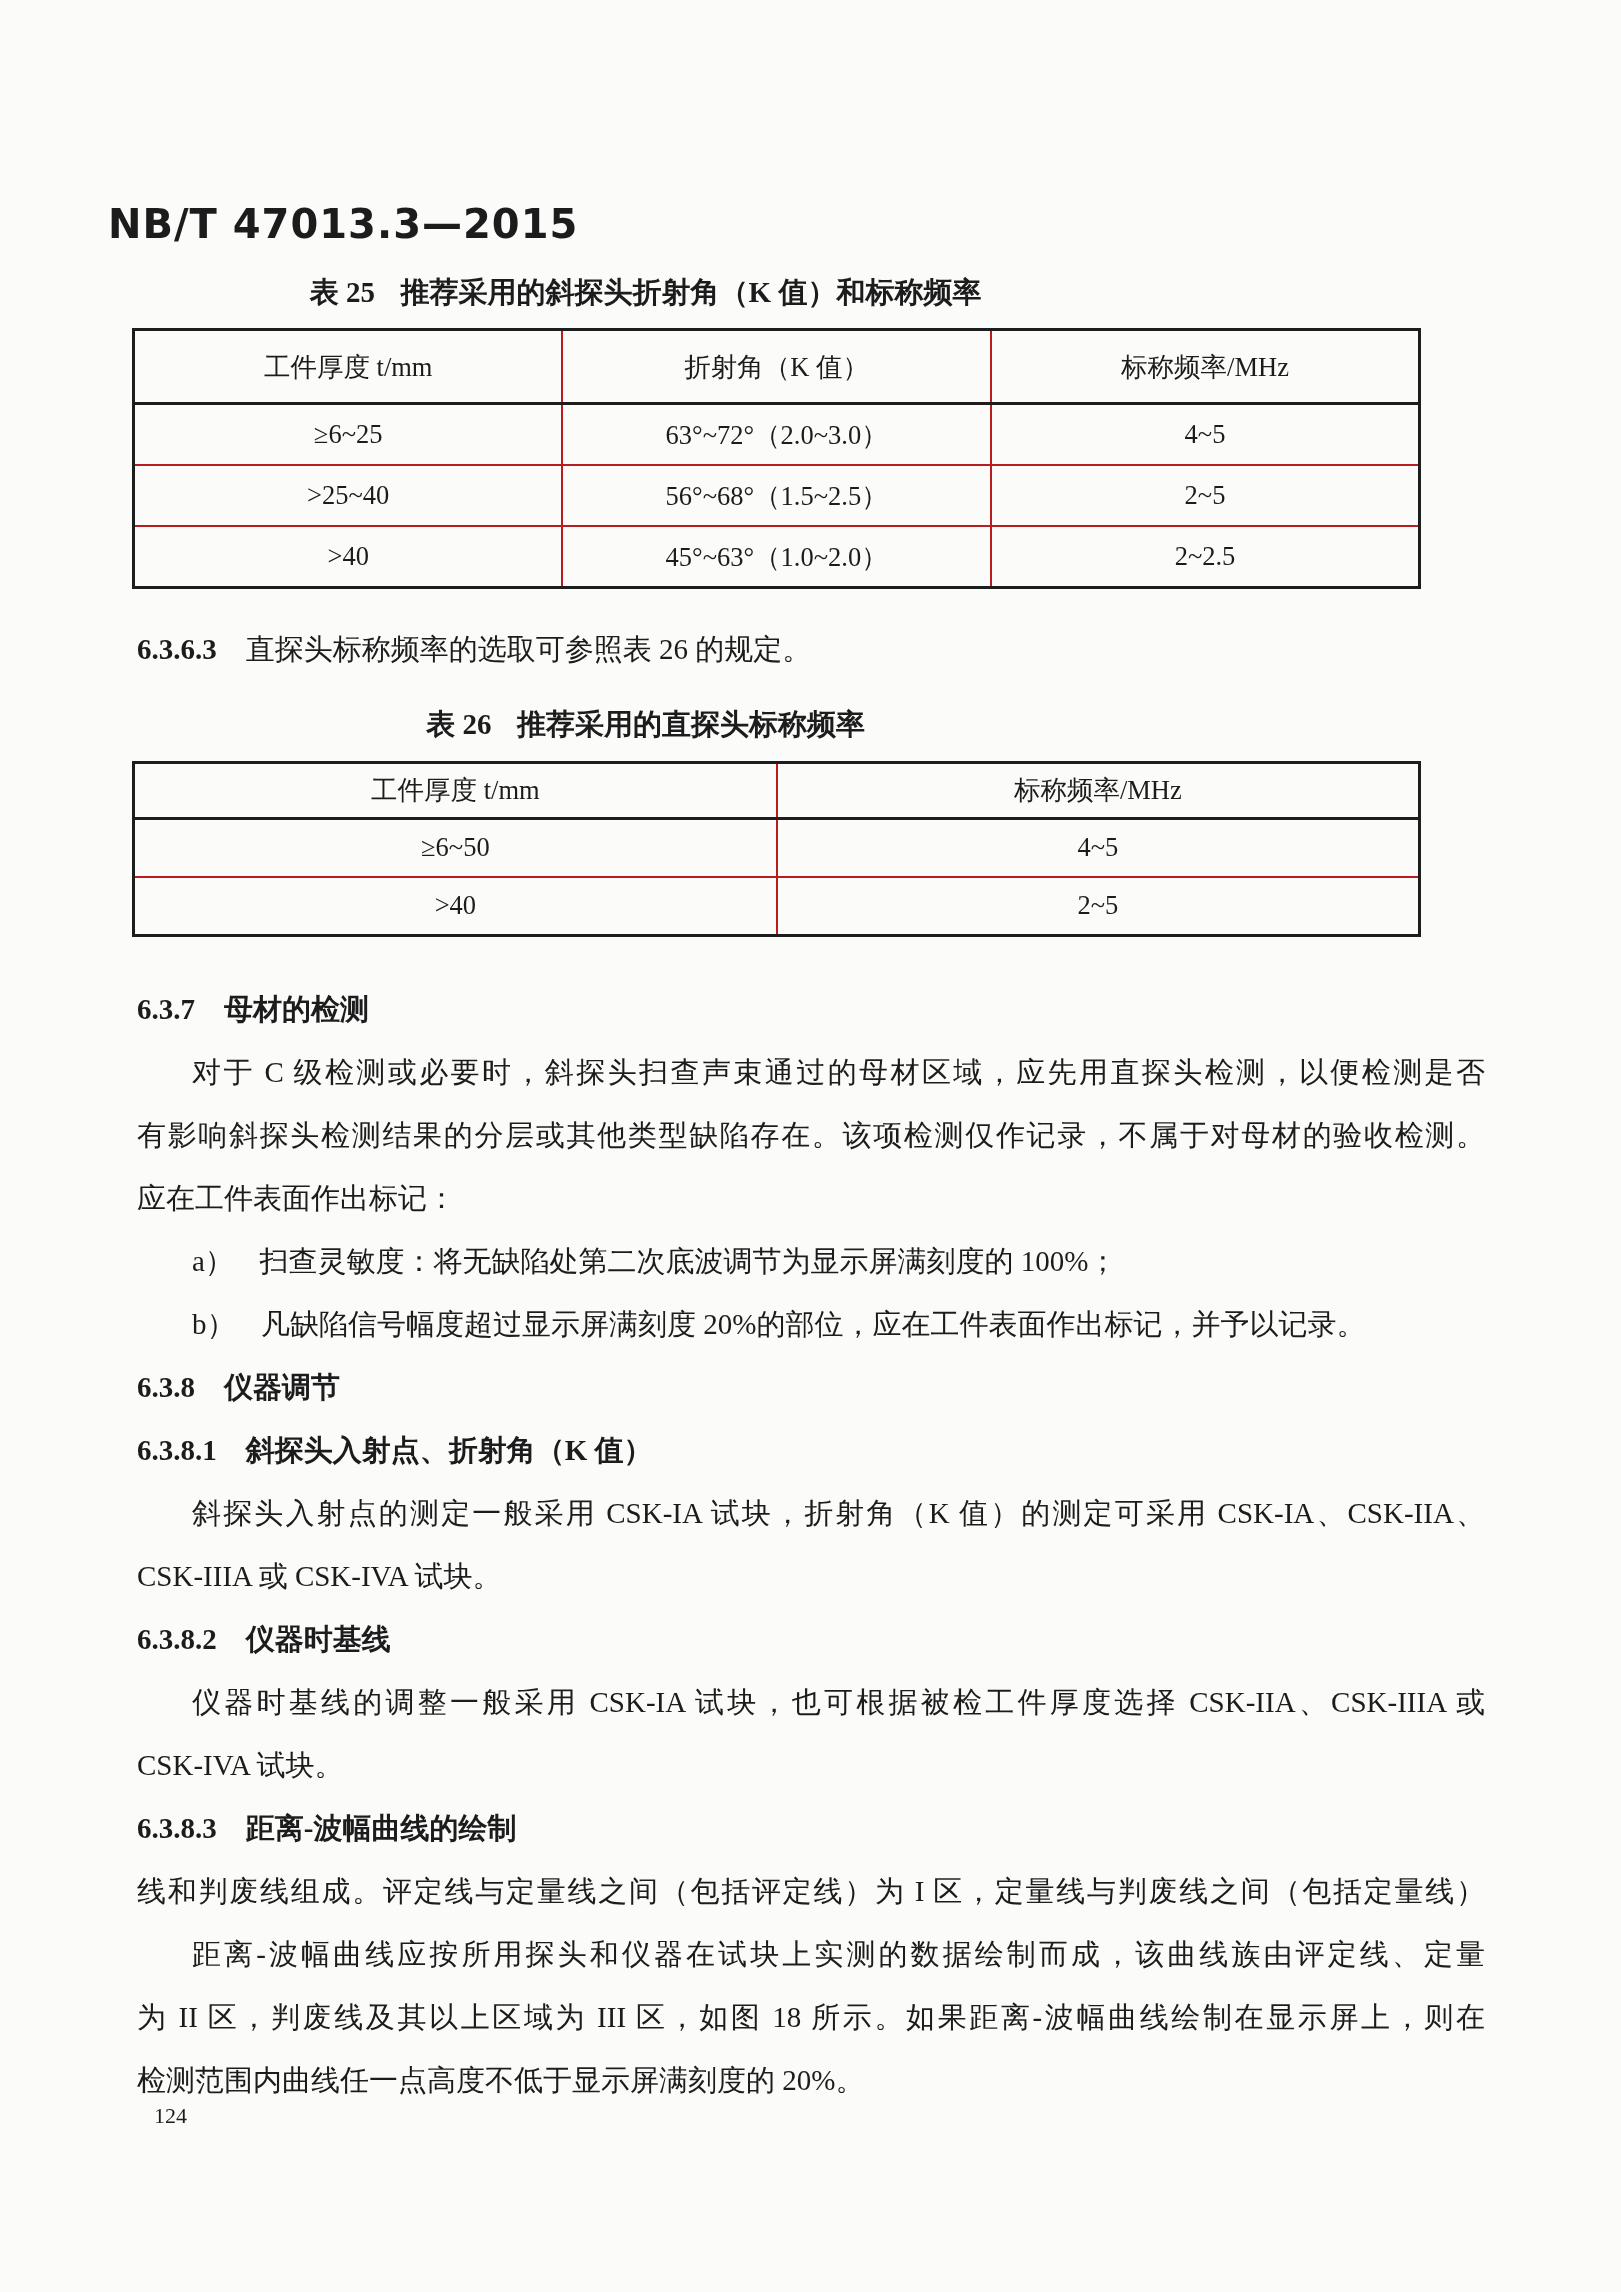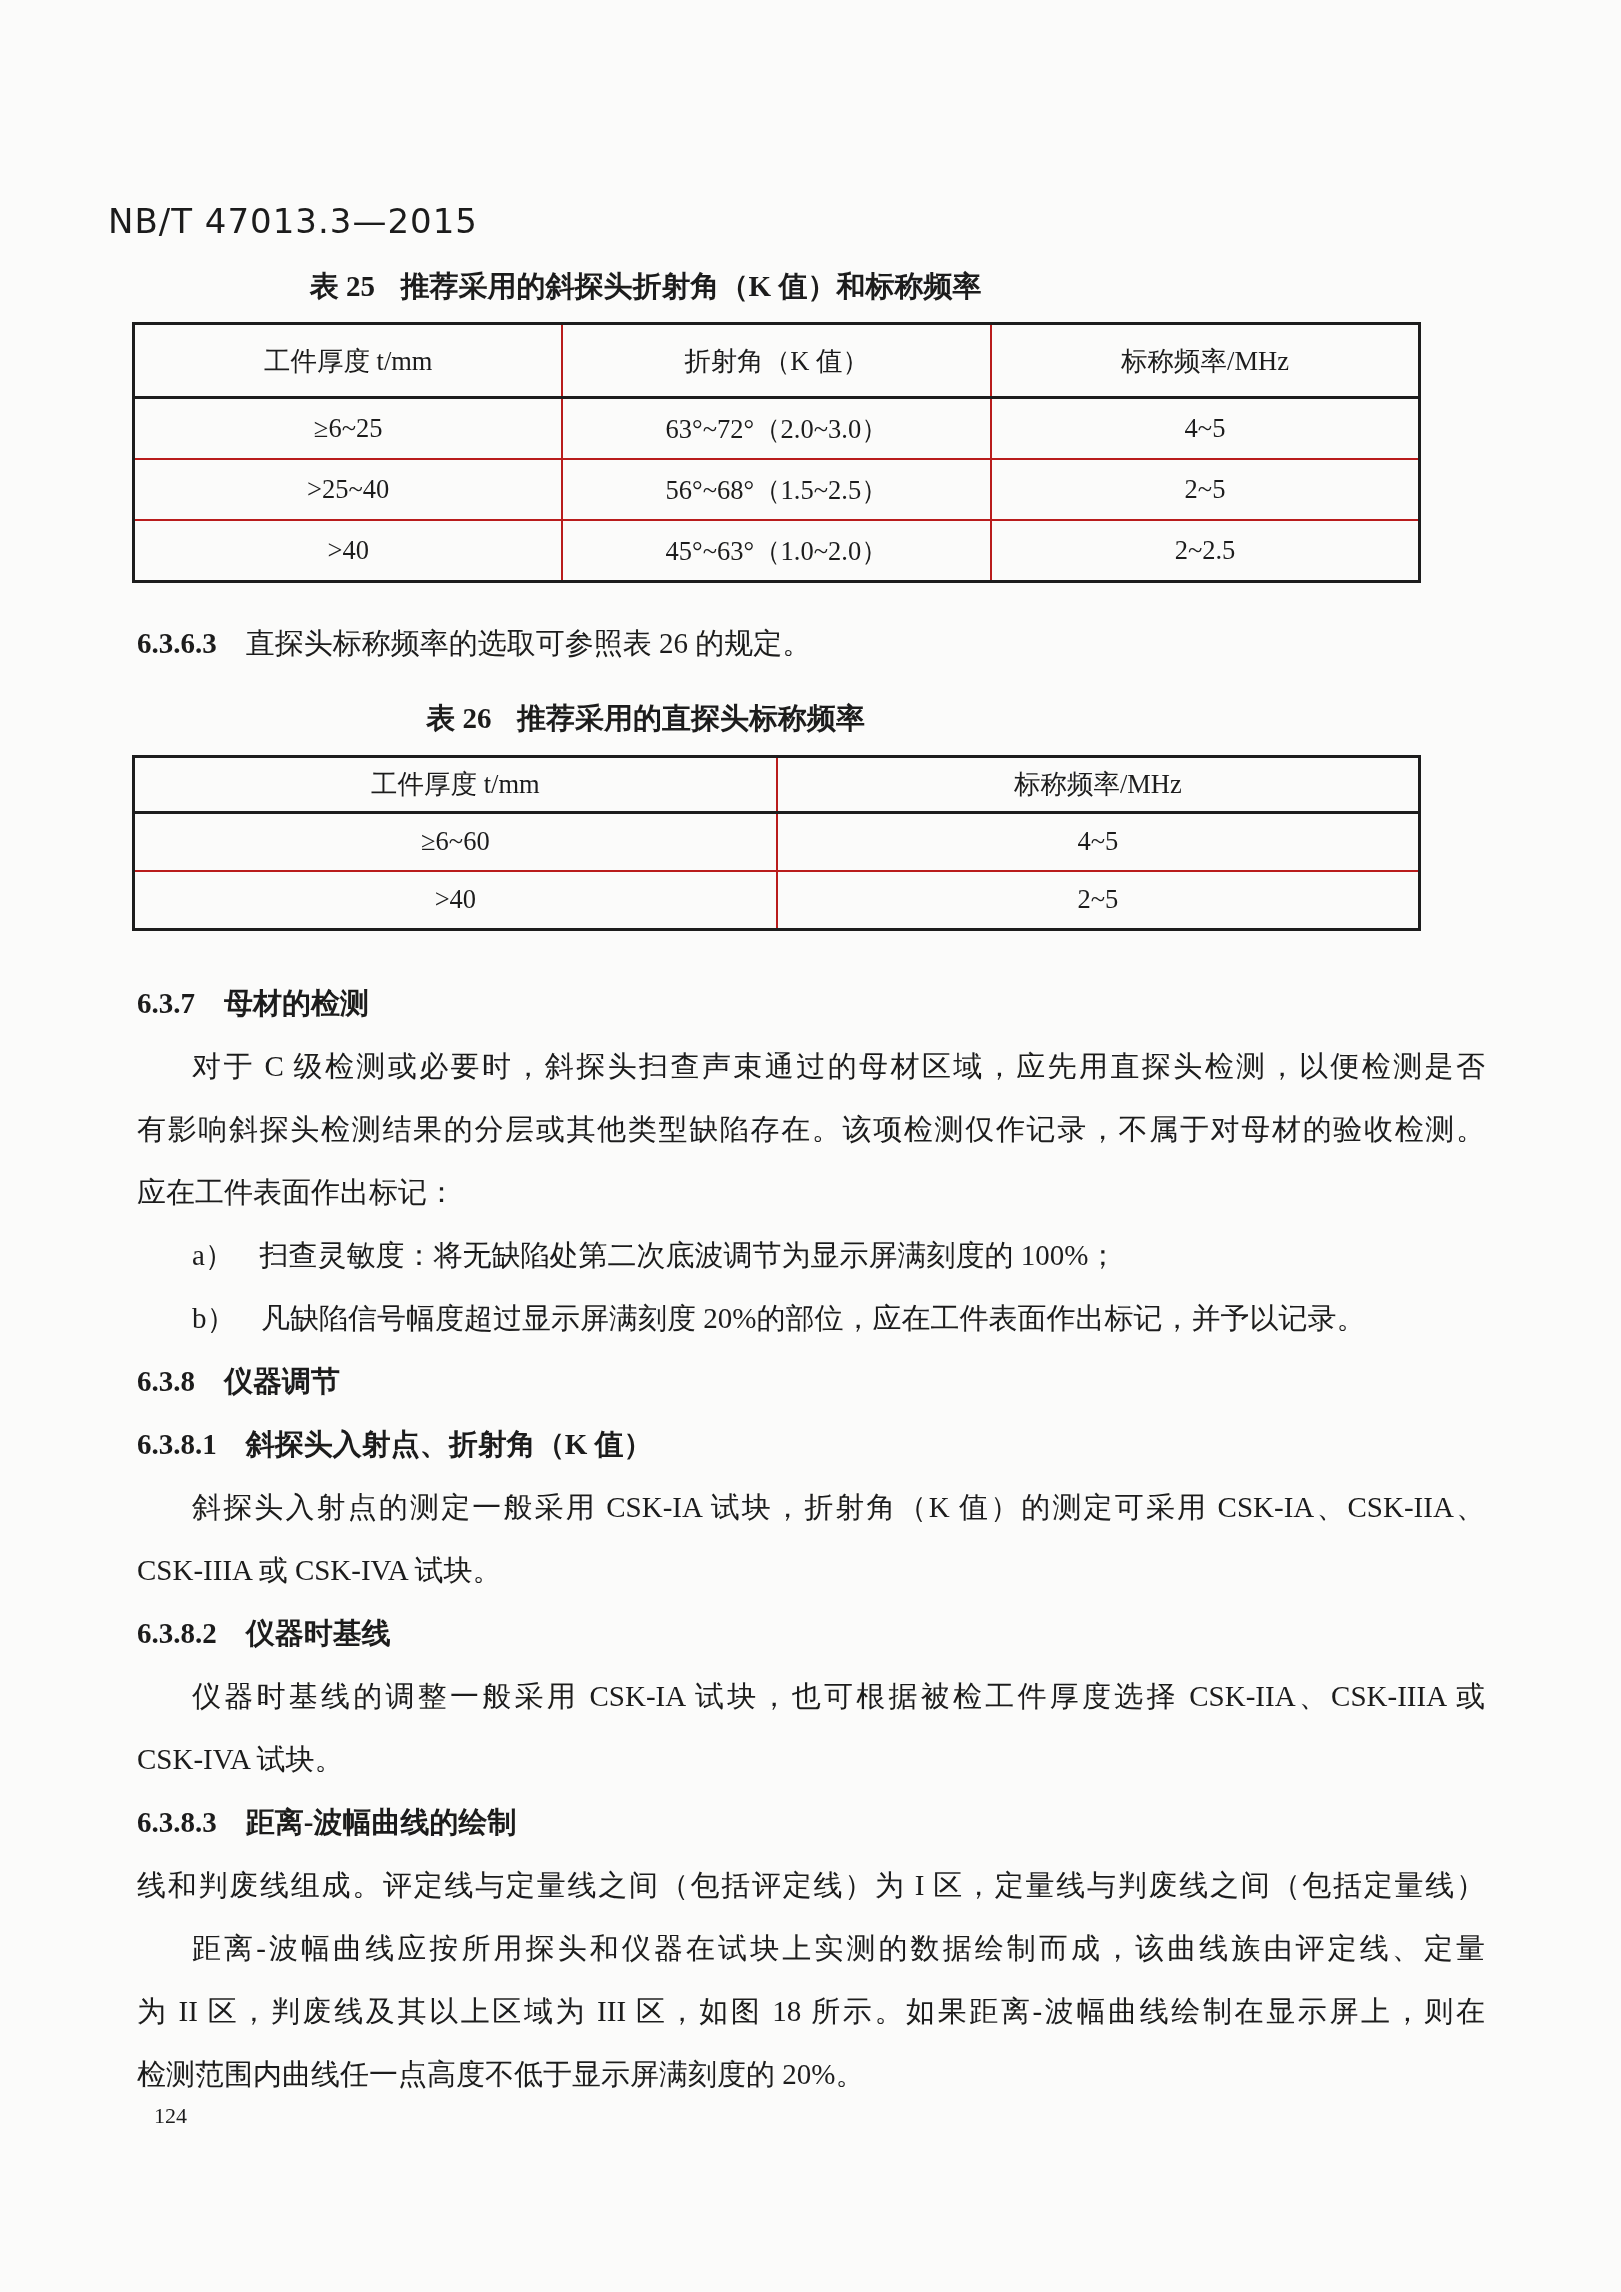--- a/index.html
+++ b/index.html
@@ -8,22 +8,22 @@
     background:#fbfbfa;
     color:#1c1c1c;
     font-family:"Liberation Serif","DejaVu Serif",serif;
     position:relative;
     overflow:hidden;
   }
   .page { padding:201px 136px 0 137px; }
 
   .doc-number {
     font-family:"DejaVu Sans","Liberation Sans",sans-serif;
-    font-weight:normal;
-    font-size:34px;
+    font-weight:bold;
+    font-size:40px;
     letter-spacing:1px;
     margin-left:-29px;
   }
 
   .table-block { width:1027px; margin-left:-4.9px; }
   .caption {
     text-align:center;
     font-weight:bold;
     font-size:29px;
     margin-top:25.5px;
@@ -109,21 +109,21 @@
 
   <div class="table-block">
     <div class="caption" style="margin-top:24px;"><span>表 26</span><span class="caption-sp"></span><span>推荐采用的直探头标称频率</span></div>
     <table class="std t26">
       <tbody>
         <tr class="head">
           <th>工件厚度 t/mm</th>
           <th>标称频率/MHz</th>
         </tr>
         <tr>
-          <td>≥6~60</td>
+          <td>≥6~50</td>
           <td>4~5</td>
         </tr>
         <tr>
           <td>&gt;40</td>
           <td>2~5</td>
         </tr>
       </tbody>
     </table>
   </div>
 

